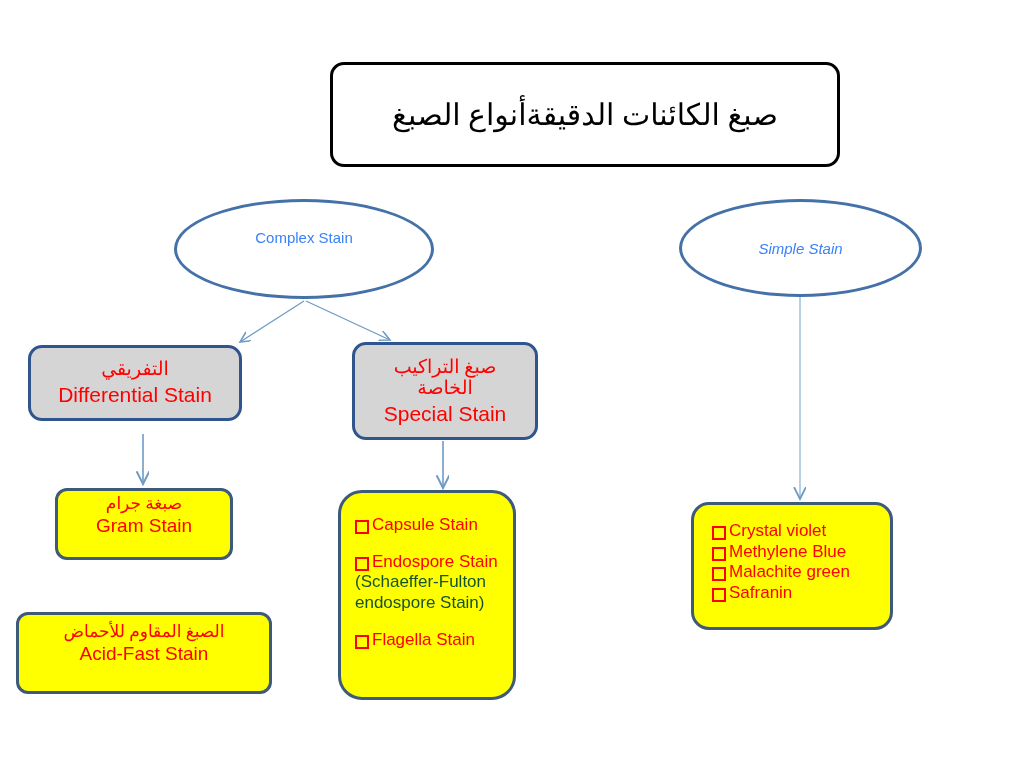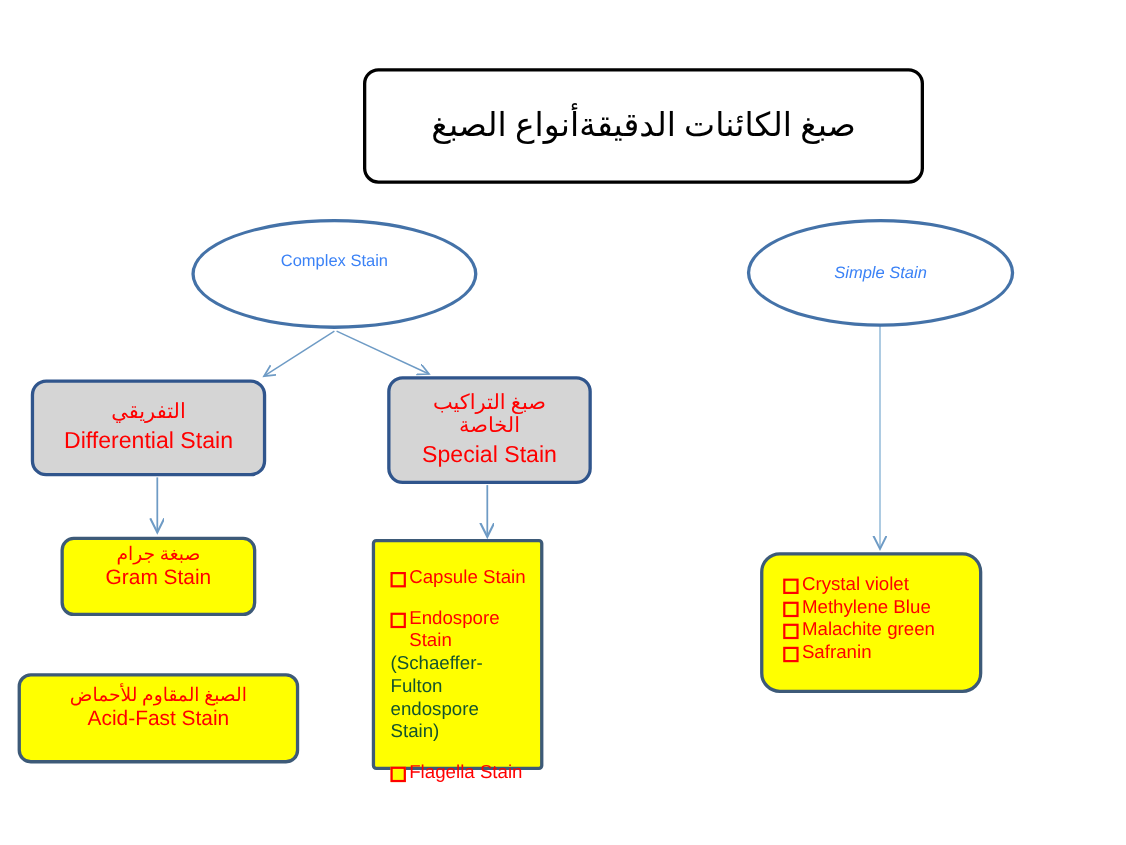--- a/index.html
+++ b/index.html
@@ -114,21 +114,21 @@
     color: #ff0000;
     font-size: 21px;
     line-height: 1.2;
     text-align: center;
     margin-top: 2px;
   }
   #box-differential {
     left: 28px;
     top: 345px;
     width: 214px;
-    height: 88px;
+    height: 76px;
     justify-content: center;
   }
   #box-special {
     left: 352px;
     top: 342px;
     width: 186px;
     height: 98px;
   }
 
   
@@ -177,23 +177,23 @@
     height: 82px;
     border-radius: 12px;
   }
   #box-acidfast-inner {
     position: relative;
     top: -9px;
   }
   #box-special-list {
     left: 338px;
     top: 490px;
-    width: 156px;
+    width: 178px;
     height: 210px;
-    border-radius: 4px;
+    border-radius: 24px;
     padding: 22px 10px 10px 14px;
   }
   #box-simple-list {
     left: 680px;
     top: 502px;
     width: 202px;
     height: 128px;
     border-radius: 18px;
     padding: 16px 10px 10px 18px;
     margin-left: 11px;

